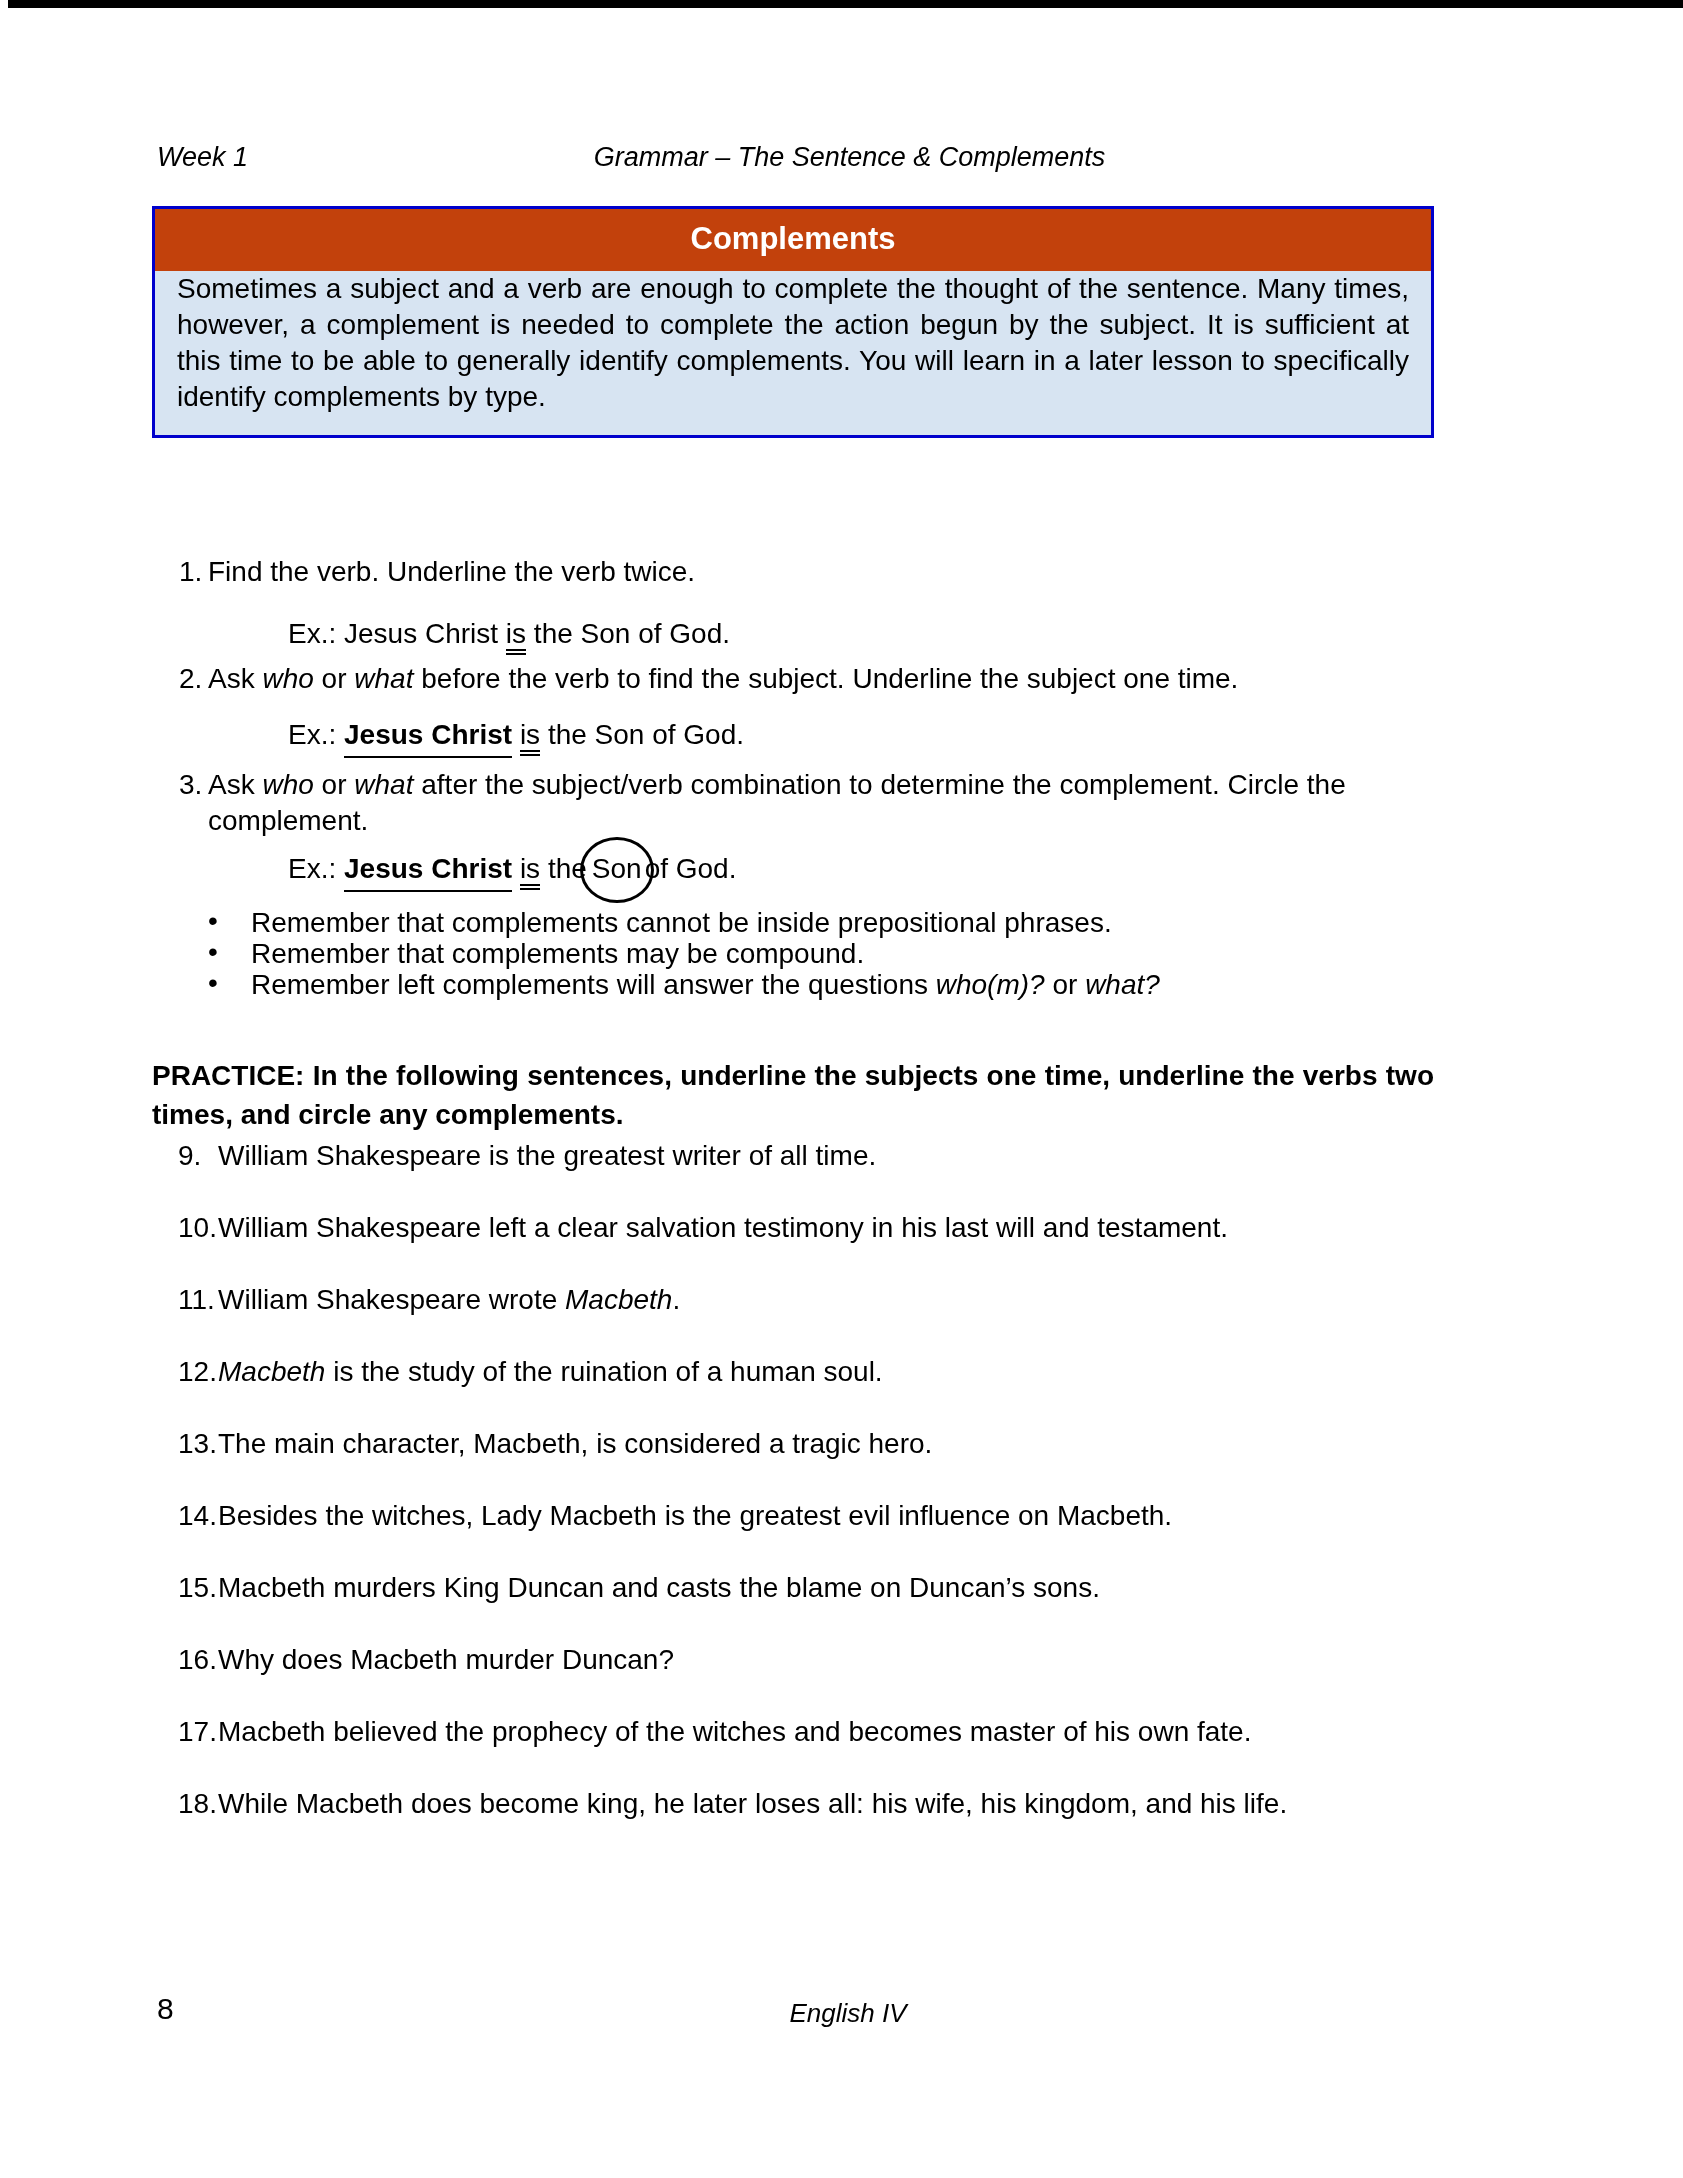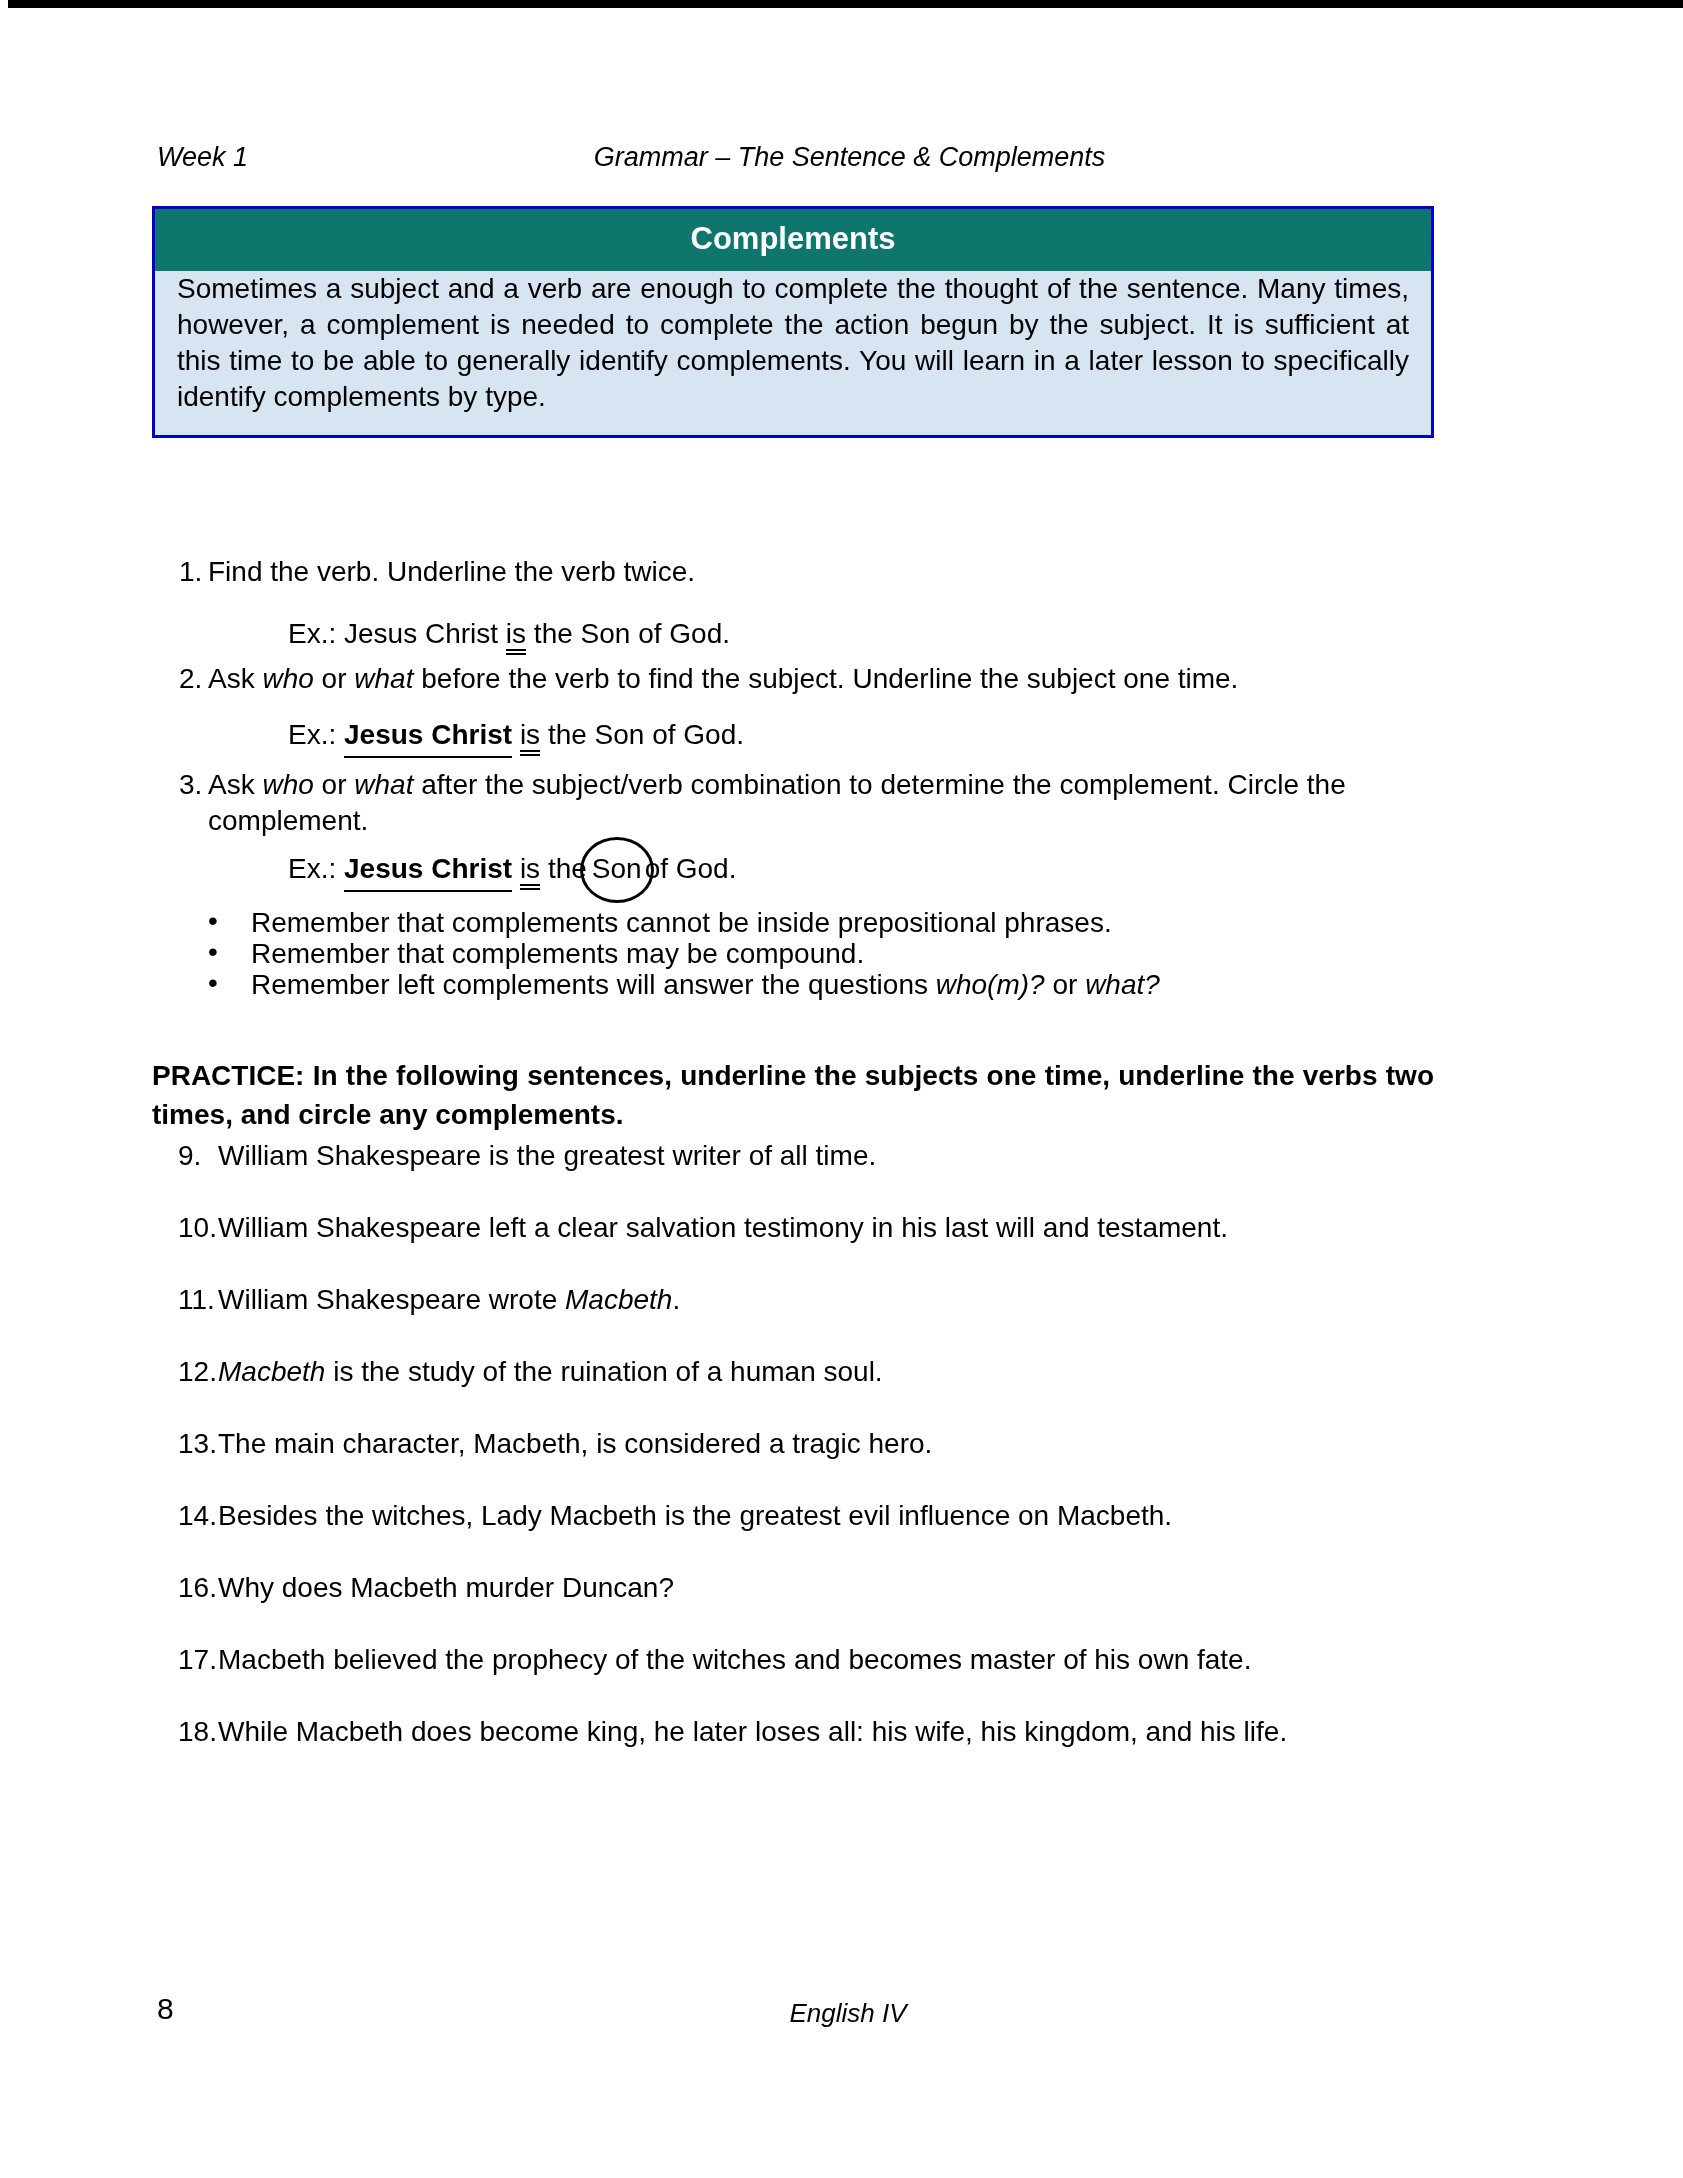--- a/index.html
+++ b/index.html
@@ -12,21 +12,21 @@
   .scan-edge { position:absolute; top:0; left:0; width:1683px; height:8px; background:#000; }
 
   .it { font-style:italic; }
   .keep-sp { white-space:pre-wrap; }
 
   .hdr-left { position:absolute; top:142px; left:149px; font-style:italic; font-size:27px; }
   .hdr-center { position:absolute; top:142px; left:0; width:1683px; text-align:center; font-style:italic; font-size:27px; }
 
   .box { position:absolute; top:206px; left:144px; width:1282px; box-sizing:border-box;
          border:3px solid #0000CC; background:#D7E4F2; }
-  .box-bar { background:#0f766e; color:#fff; font-weight:bold; font-size:31px;
+  .box-bar { background:#c2410c; color:#fff; font-weight:bold; font-size:31px;
              text-align:center; padding:12px 0 14px; }
   .box-body { padding:0 22px 20px; text-align:justify; line-height:36px; font-size:28px; color:#000; }
 
   .steps-heading { position:absolute; top:500px; left:144px; width:1282px; text-align:center;
                    font-weight:bold; font-style:italic; font-size:30px; }
 
   .line { position:absolute; left:144px; width:1282px; line-height:36px; }
   .step .num { position:absolute; left:27px; }
   .step .txt { display:block; margin-left:56px; }
 
@@ -107,20 +107,21 @@
 
   <div class="practice">PRACTICE: In the following sentences, underline the subjects one time, underline the verbs two times, and circle any complements.</div>
 
   <div class="items">
     <div class="item"><span class="num">9.</span><span>William Shakespeare is the greatest writer of all time.</span></div>
     <div class="item"><span class="num">10.</span><span>William Shakespeare left a clear salvation testimony in his last will and testament.</span></div>
     <div class="item"><span class="num">11.</span><span class="keep-sp"><span>William Shakespeare wrote </span><span class="it">Macbeth</span><span>.</span></span></div>
     <div class="item"><span class="num">12.</span><span class="keep-sp"><span class="it">Macbeth</span><span> is the study of the ruination of a human soul.</span></span></div>
     <div class="item"><span class="num">13.</span><span>The main character, Macbeth, is considered a tragic hero.</span></div>
     <div class="item"><span class="num">14.</span><span>Besides the witches, Lady Macbeth is the greatest evil influence on Macbeth.</span></div>
+    <div class="item"><span class="num">15.</span><span>Macbeth murders King Duncan and casts the blame on Duncan’s sons.</span></div>
     <div class="item"><span class="num">16.</span><span>Why does Macbeth murder Duncan?</span></div>
     <div class="item"><span class="num">17.</span><span>Macbeth believed the prophecy of the witches and becomes master of his own fate.</span></div>
     <div class="item"><span class="num">18.</span><span>While Macbeth does become king, he later loses all: his wife, his kingdom, and his life.</span></div>
   </div>
 
   <div class="footer-page">8</div>
   <div class="footer-center">English IV</div>
 </div>
 
 

